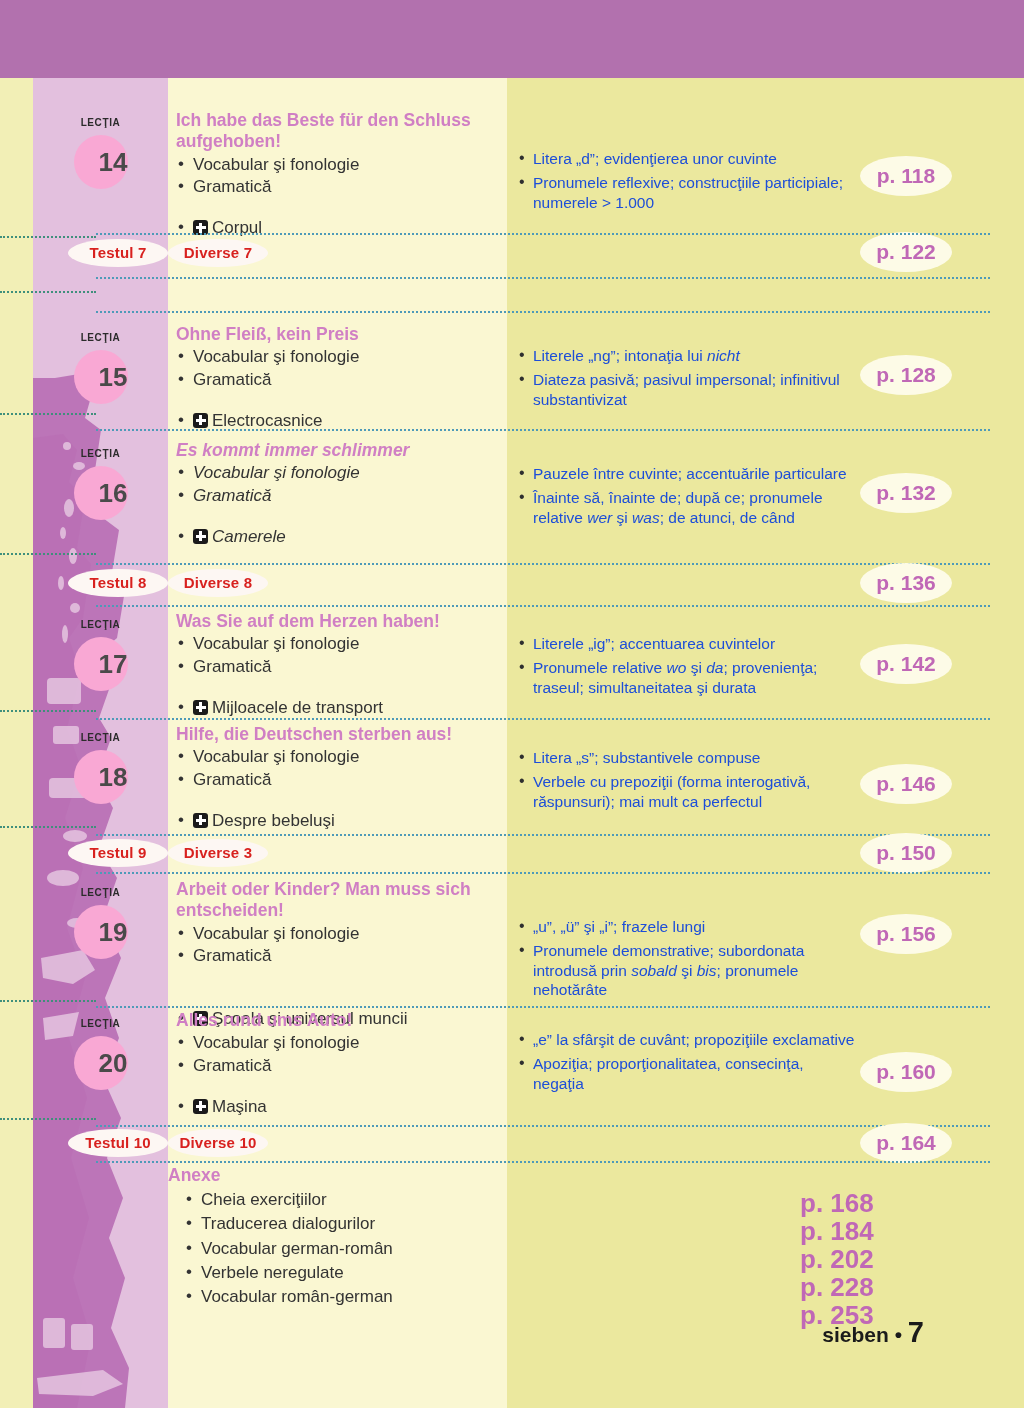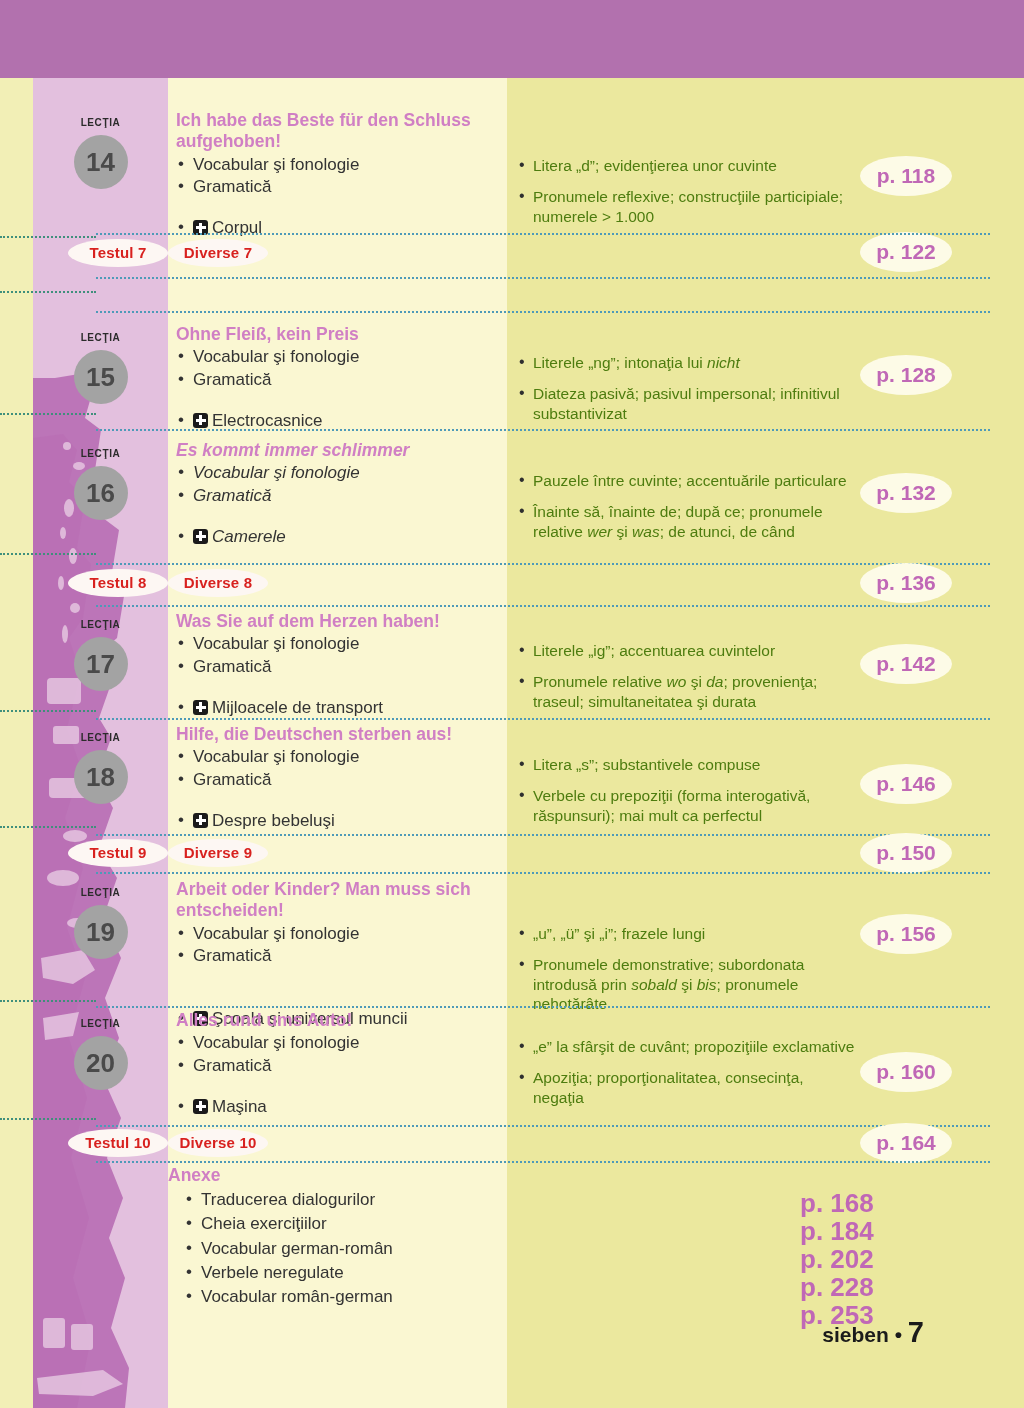--- a/index.html
+++ b/index.html
@@ -70,24 +70,25 @@
     color: #2b2b2b;
     letter-spacing: 0.6px;
     font-variant: small-caps;
     text-transform: lowercase;
     line-height: 1;
   }
   .lesson-num {
     margin: 7px auto 0;
     width: 54px; height: 54px;
     border-radius: 50%;
-    background: #a3a3a3;
+    background: #f9a8d4;
     color: #4a4a4a;
     font-size: 26px; font-weight: bold;
     line-height: 54px;
+    text-align: right;
   }
 
   
   .mid-cell {
     position: absolute;
     left: 176px; width: 330px;
     padding-right: 6px;
   }
   .lesson-title {
     color: #d07fc4;
@@ -128,24 +129,24 @@
 
   
   .right-cell {
     position: absolute;
     left: 518px; width: 340px;
   }
   ul.right-items { list-style: none; }
   ul.right-items li {
     position: relative;
     font-size: 15.5px;
-    color: #4d7c0f;
+    color: #1d4ed8;
     line-height: 1.28;
     padding-left: 15px;
-    margin-top: 11px;
+    margin-top: 4px;
   }
   ul.right-items li::before {
     content: "\2022";
     position: absolute; left: 1px; top: -1px;
     color: #2f2f2f; font-size: 16px;
   }
   .it { font-style: italic; }
 
   
   .page-pill {
@@ -383,21 +384,21 @@
         <li>Verbele cu prepoziţii (forma interogativă, răspunsuri); mai mult ca perfectul</li>
       </ul>
     </div>
     <div class="page-pill" style="left:860px; top:46px;">p. 146</div>
     <div class="rule left-stub" style="top:108px;"></div>
     <div class="rule full" style="top:116px;"></div>
   </div>
 
   <div class="badge-row" style="top:834px;">
     <div class="badge testul" style="top:5px;">Testul 9</div>
-    <div class="badge diverse" style="top:5px;">Diverse 9</div>
+    <div class="badge diverse" style="top:5px;">Diverse 3</div>
     <div class="page-pill" style="left:860px; top:-1px;">p. 150</div>
     <div class="rule full" style="top:38px;"></div>
   </div>
 
   <div class="row" style="top:872px;">
     <div class="lesson-cell" style="top:12px;">
       <div class="lesson-word">Lecţia</div>
       <div class="lesson-num">19</div>
     </div>
     <div class="mid-cell" style="top:7px;">
@@ -451,22 +452,22 @@
     <div class="badge testul" style="top:4px;">Testul 10</div>
     <div class="badge diverse" style="top:4px;">Diverse 10</div>
     <div class="page-pill" style="left:860px; top:-2px;">p. 164</div>
     <div class="rule full" style="top:36px;"></div>
   </div>
 
   <div class="row" style="top:1161px;">
     <div class="mid-cell" style="top:4px; left:168px; width:338px;">
       <div class="anexe-title">Anexe</div>
       <ul class="items" style="padding-left:16px;">
+        <li style="margin-top:3px;">Cheia exerciţiilor</li>
         <li style="margin-top:3px;">Traducerea dialogurilor</li>
-        <li style="margin-top:3px;">Cheia exerciţiilor</li>
         <li style="margin-top:3px;">Vocabular german-român</li>
         <li style="margin-top:3px;">Verbele neregulate</li>
         <li style="margin-top:3px;">Vocabular român-german</li>
       </ul>
     </div>
     <div class="anexe-pages" style="top:28px;">
       <div>p. 168</div>
       <div>p. 184</div>
       <div>p. 202</div>
       <div>p. 228</div>

